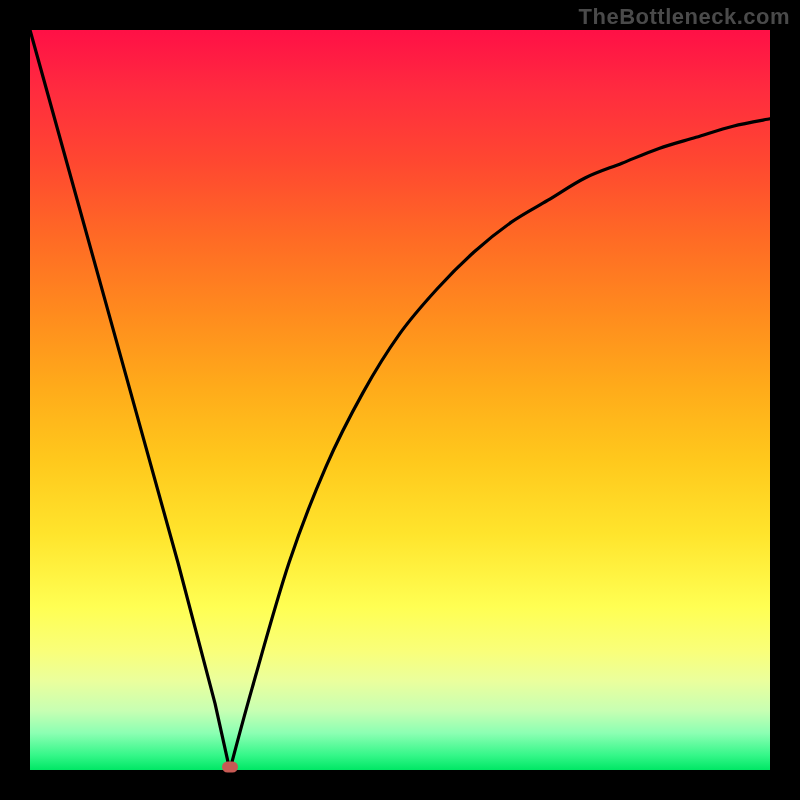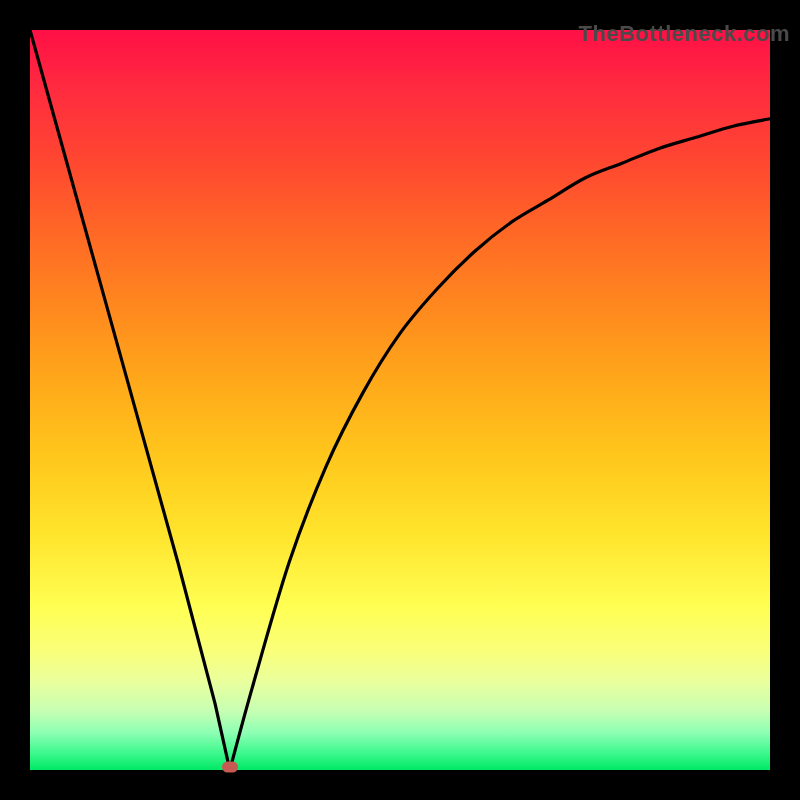--- a/index.html
+++ b/index.html
@@ -12,21 +12,21 @@
     overflow: hidden;
   }
   .frame {
     position: relative;
     width: 800px;
     height: 800px;
     background: #000;
   }
   .watermark {
     position: absolute;
-    top: 21px;
+    top: 4px;
     right: 10px;
     color: #4a4a4a;
     font-size: 22px;
     font-weight: 600;
     letter-spacing: 0.5px;
     z-index: 5;
   }
   .plot-area {
     position: absolute;
     left: 30px;

